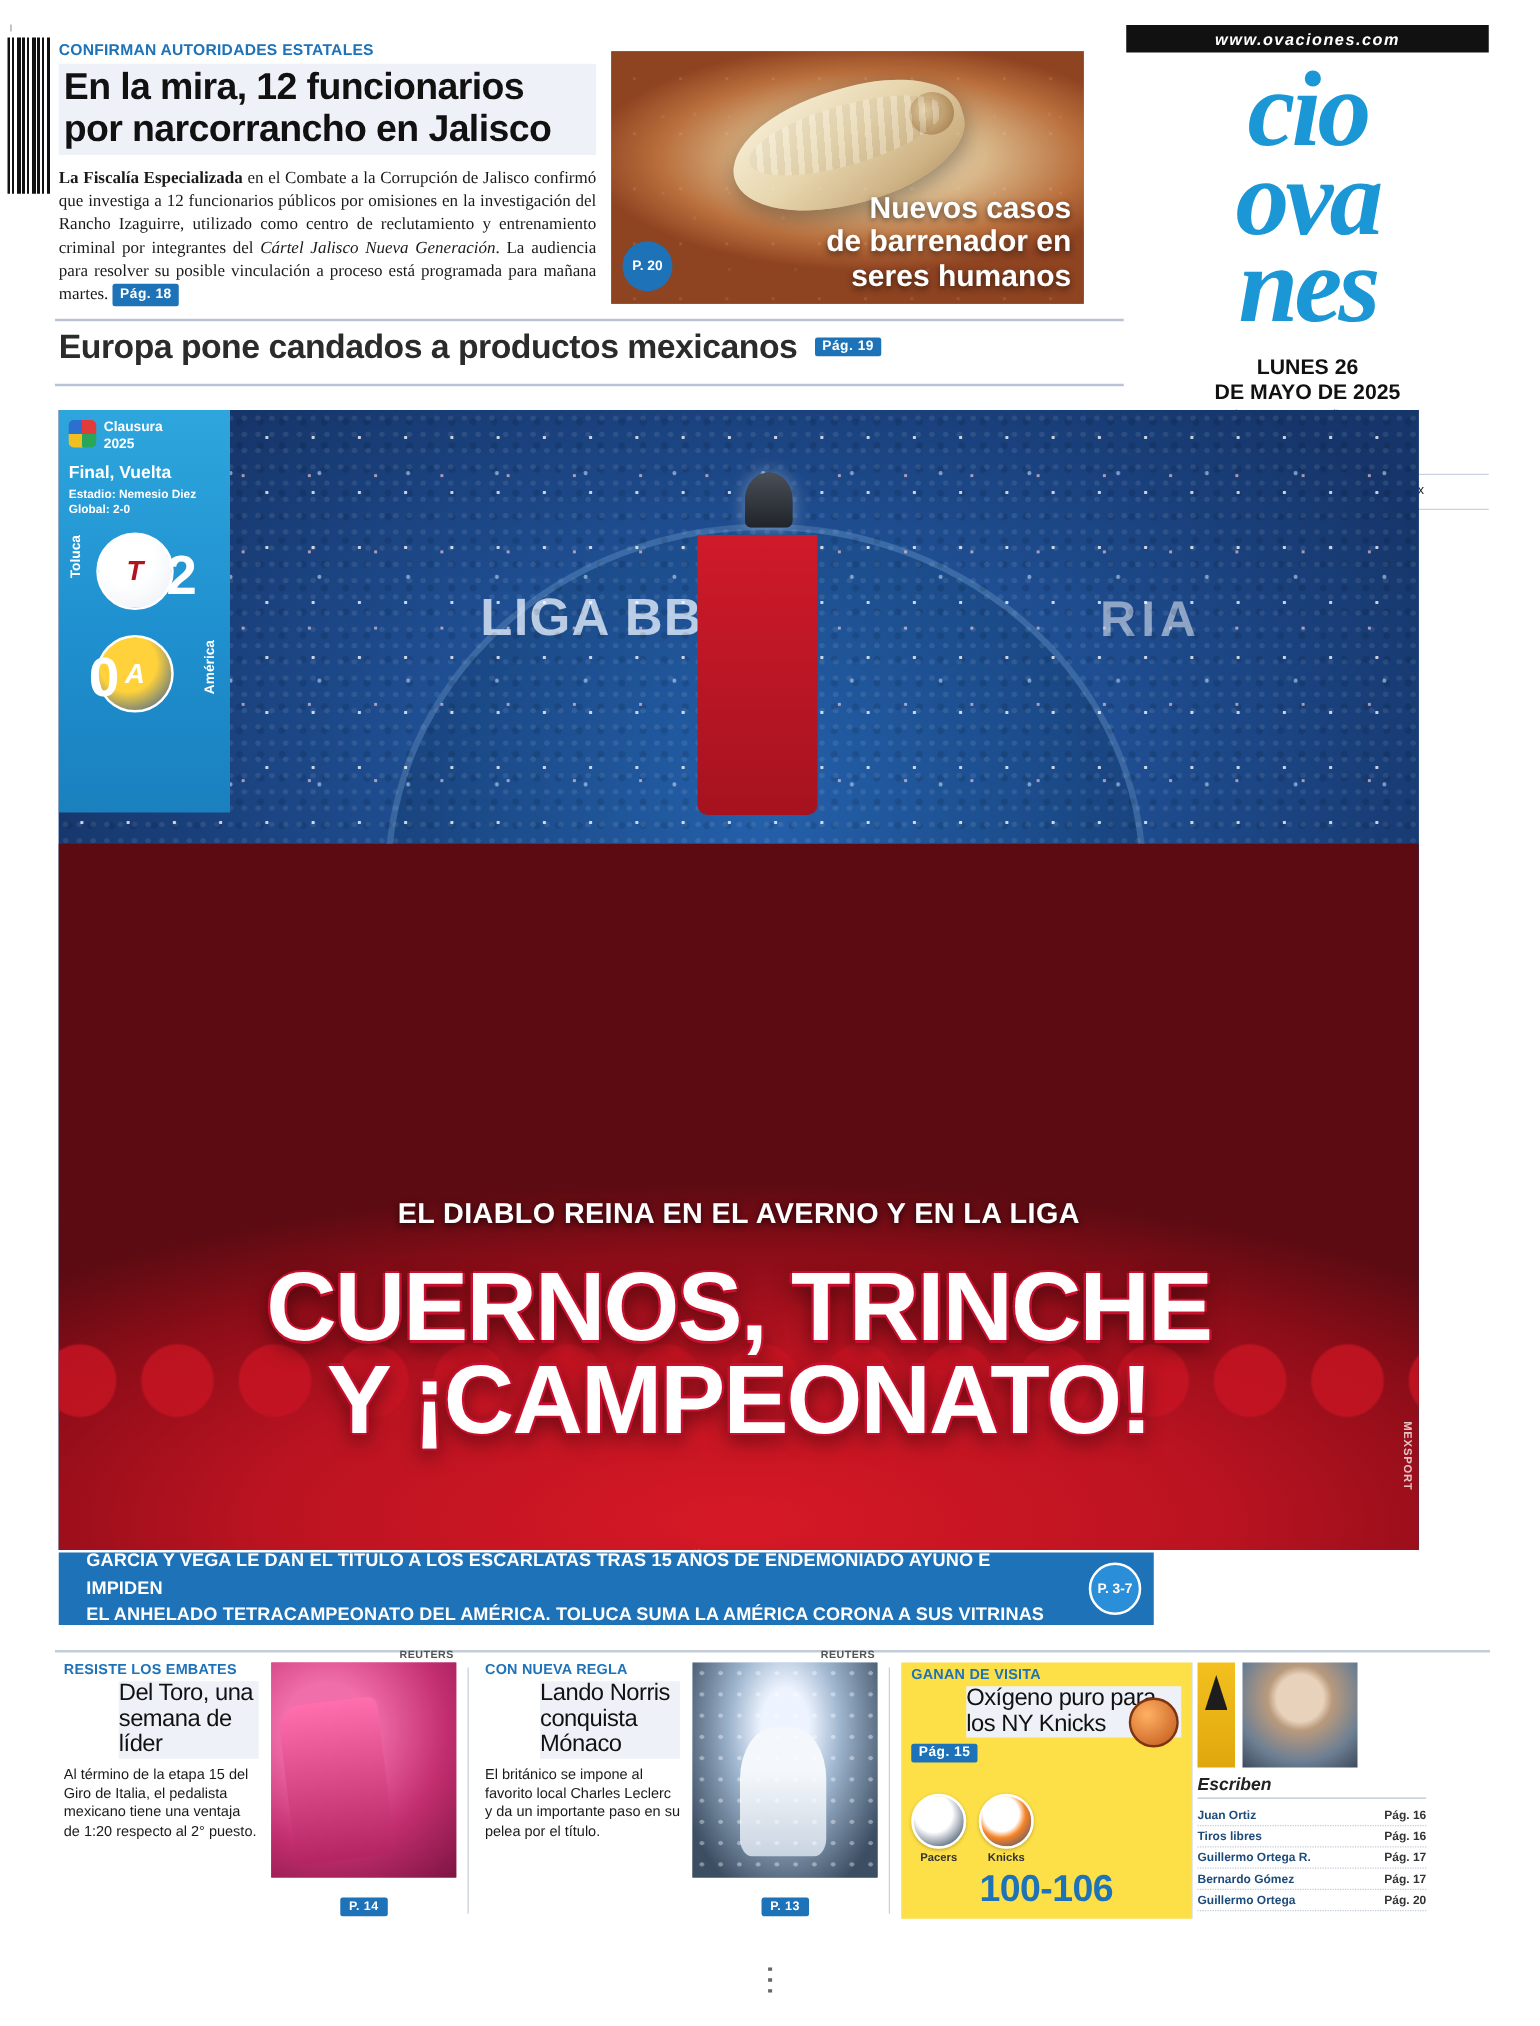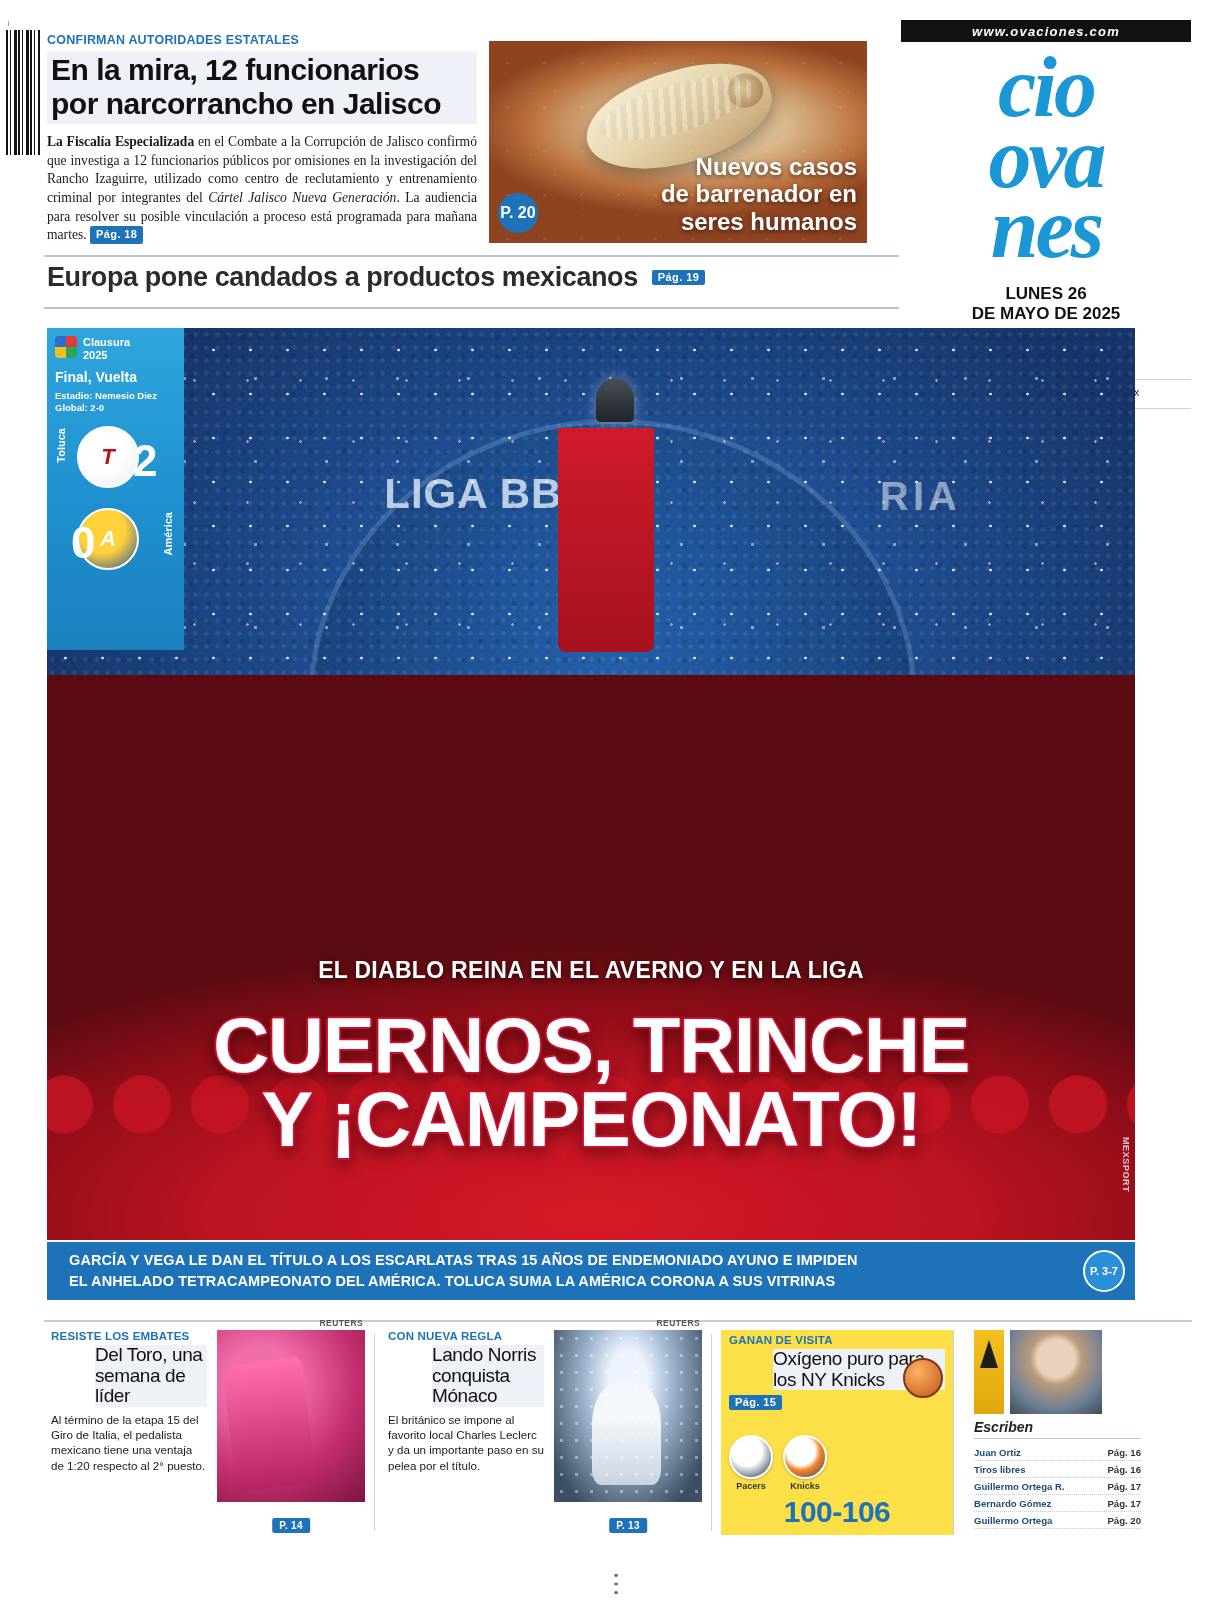--- a/index.html
+++ b/index.html
@@ -125,21 +125,21 @@
     line-height: 1.14;
     text-shadow: 0 2px 5px rgba(0,0,0,0.55);
   }
   .circle-ref {
     position: absolute;
     left: 9px; bottom: 10px;
     width: 40px; height: 40px;
     border-radius: 50%;
     background: #1d72b8;
     color: #fff;
-    font-size: 16px;
+    font-size: 11px;
     font-weight: bold;
     display: flex; align-items: center; justify-content: center;
   }
 
   
   .band-rule-top {
     position: absolute;
     left: 44px; top: 255px;
     width: 855px; height: 2px;
     background: #b9c3d4;
@@ -436,21 +436,21 @@
     letter-spacing: -1.5px;
     text-shadow:
       -2px 0 0 #c8102e, 2px 0 0 #c8102e, 0 -2px 0 #c8102e, 0 2px 0 #c8102e,
       0 6px 16px rgba(0,0,0,0.55);
   }
 
   
   .sumbar {
     position: absolute;
     left: 47px; top: 1242px;
-    width: 1088px; height: 58px;
+    width: 876px; height: 58px;
     background: #1d72b8;
     color: #fff;
     display: flex;
     align-items: center;
     padding: 0 70px 0 22px;
   }
   .sumbar-text {
     font-size: 14.5px;
     font-weight: bold;
     line-height: 1.45;
@@ -615,21 +615,21 @@
     border-radius: 50%;
     background: radial-gradient(circle at 35% 32%, #ffb163, #c1561a);
     border: 2px solid #7d3410;
   }
 
   
   .escriben {
     position: relative;
     width: 188px; height: 100%;
     border-left: 1px solid #c8d1de;
-    padding-left: 20px;
+    padding-left: 4px;
   }
   .esc-top {
     display: flex;
     gap: 6px;
     align-items: flex-start;
   }
   .esc-bar {
     width: 30px; height: 84px;
     background: linear-gradient(180deg, #f3c01f, #e0a70c);
     position: relative;

